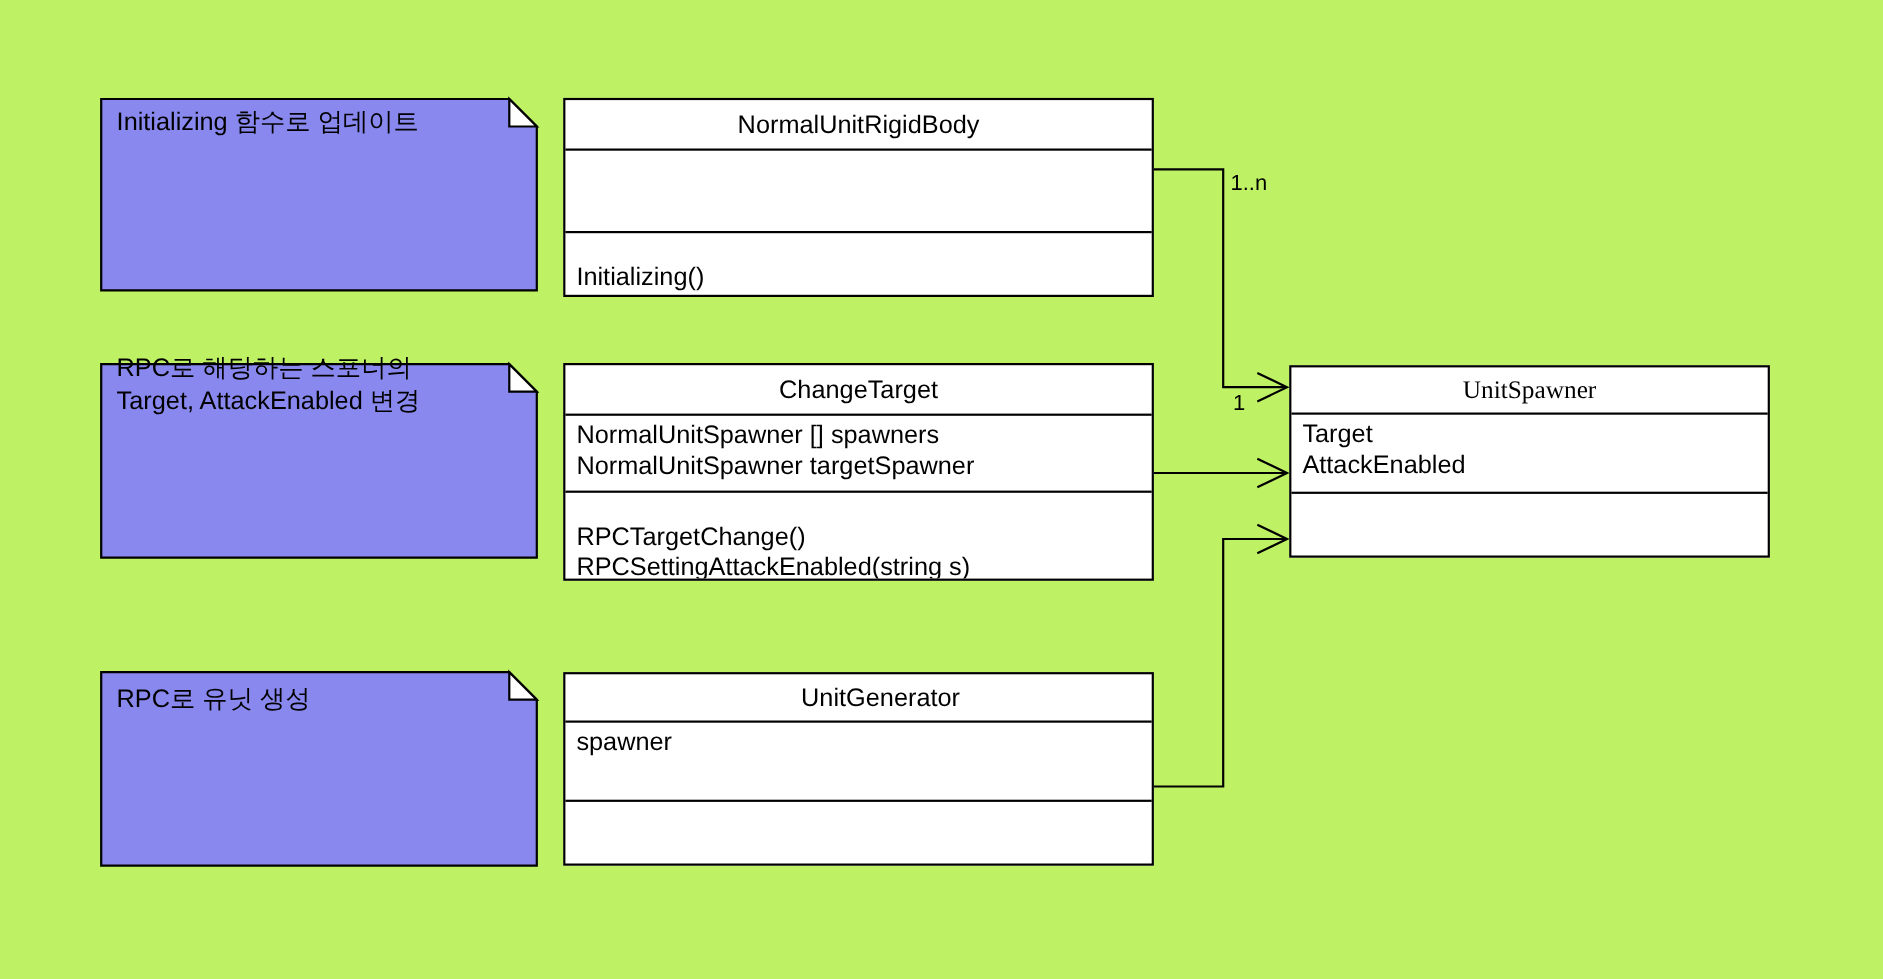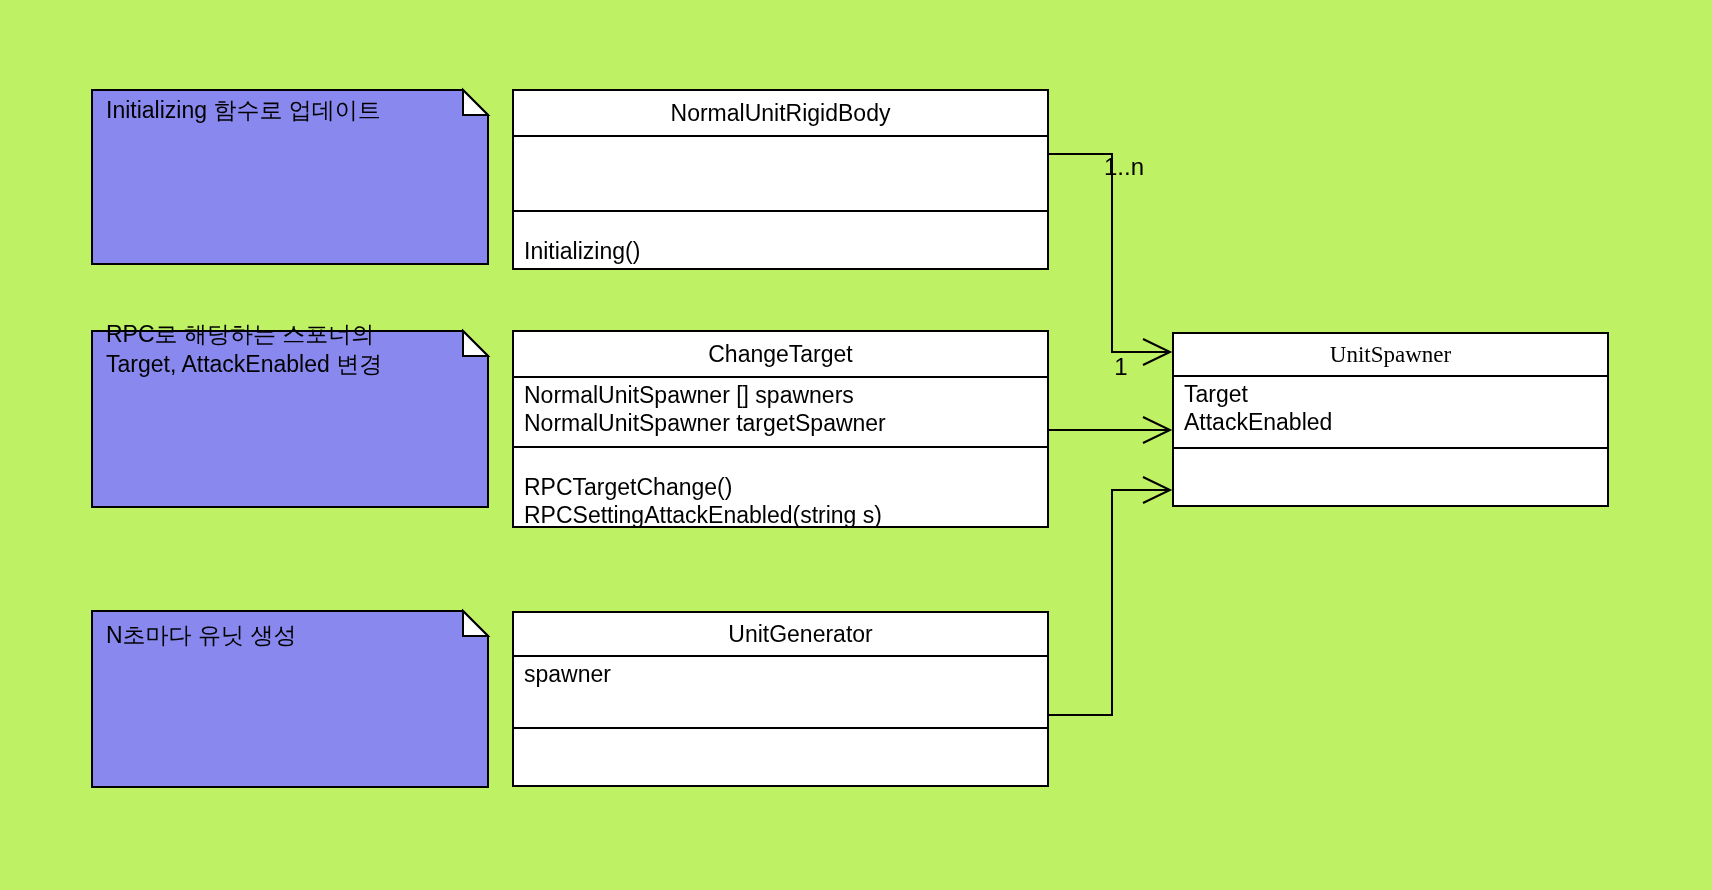--- a/index.html
+++ b/index.html
@@ -59,23 +59,23 @@
   }
   .uml-section.methods {
     border-bottom: none;
     flex: 1 1 auto;
     padding-top: 25px;
   }
   .uml-line { white-space: nowrap; }
   .mult-label {
     position: absolute;
     color: #000000;
-    font-size: 24px;
+    font-size: 20px;
     line-height: 28px;
-    text-align: center;
+    text-align: right;
     background: transparent;
     white-space: nowrap;
   }
 </style>
 </head>
 <body>
 
 <div class="canvas">
 
   <svg class="shapes-layer" width="1712" height="890" viewBox="0 0 1712 890">
@@ -114,21 +114,21 @@
   <div class="note-text" style="left:106px; top:95px;">
     <div>Initializing 함수로 업데이트</div>
   </div>
 
   <div class="note-text" style="left:106px; top:319px;">
     <div>RPC로 해당하는 스포너의</div>
     <div>Target, AttackEnabled 변경</div>
   </div>
 
   <div class="note-text" style="left:106px; top:620px;">
-    <div>N초마다 유닛 생성</div>
+    <div>RPC로 유닛 생성</div>
   </div>
 
   <div class="uml-class" style="left:512px; top:89px; width:537px; height:181px;">
     <div class="uml-title" style="height:46px;">NormalUnitRigidBody</div>
     <div class="uml-section attributes" style="height:75px;"></div>
     <div class="uml-section methods">
       <div class="uml-line">Initializing()</div>
     </div>
   </div>
 

